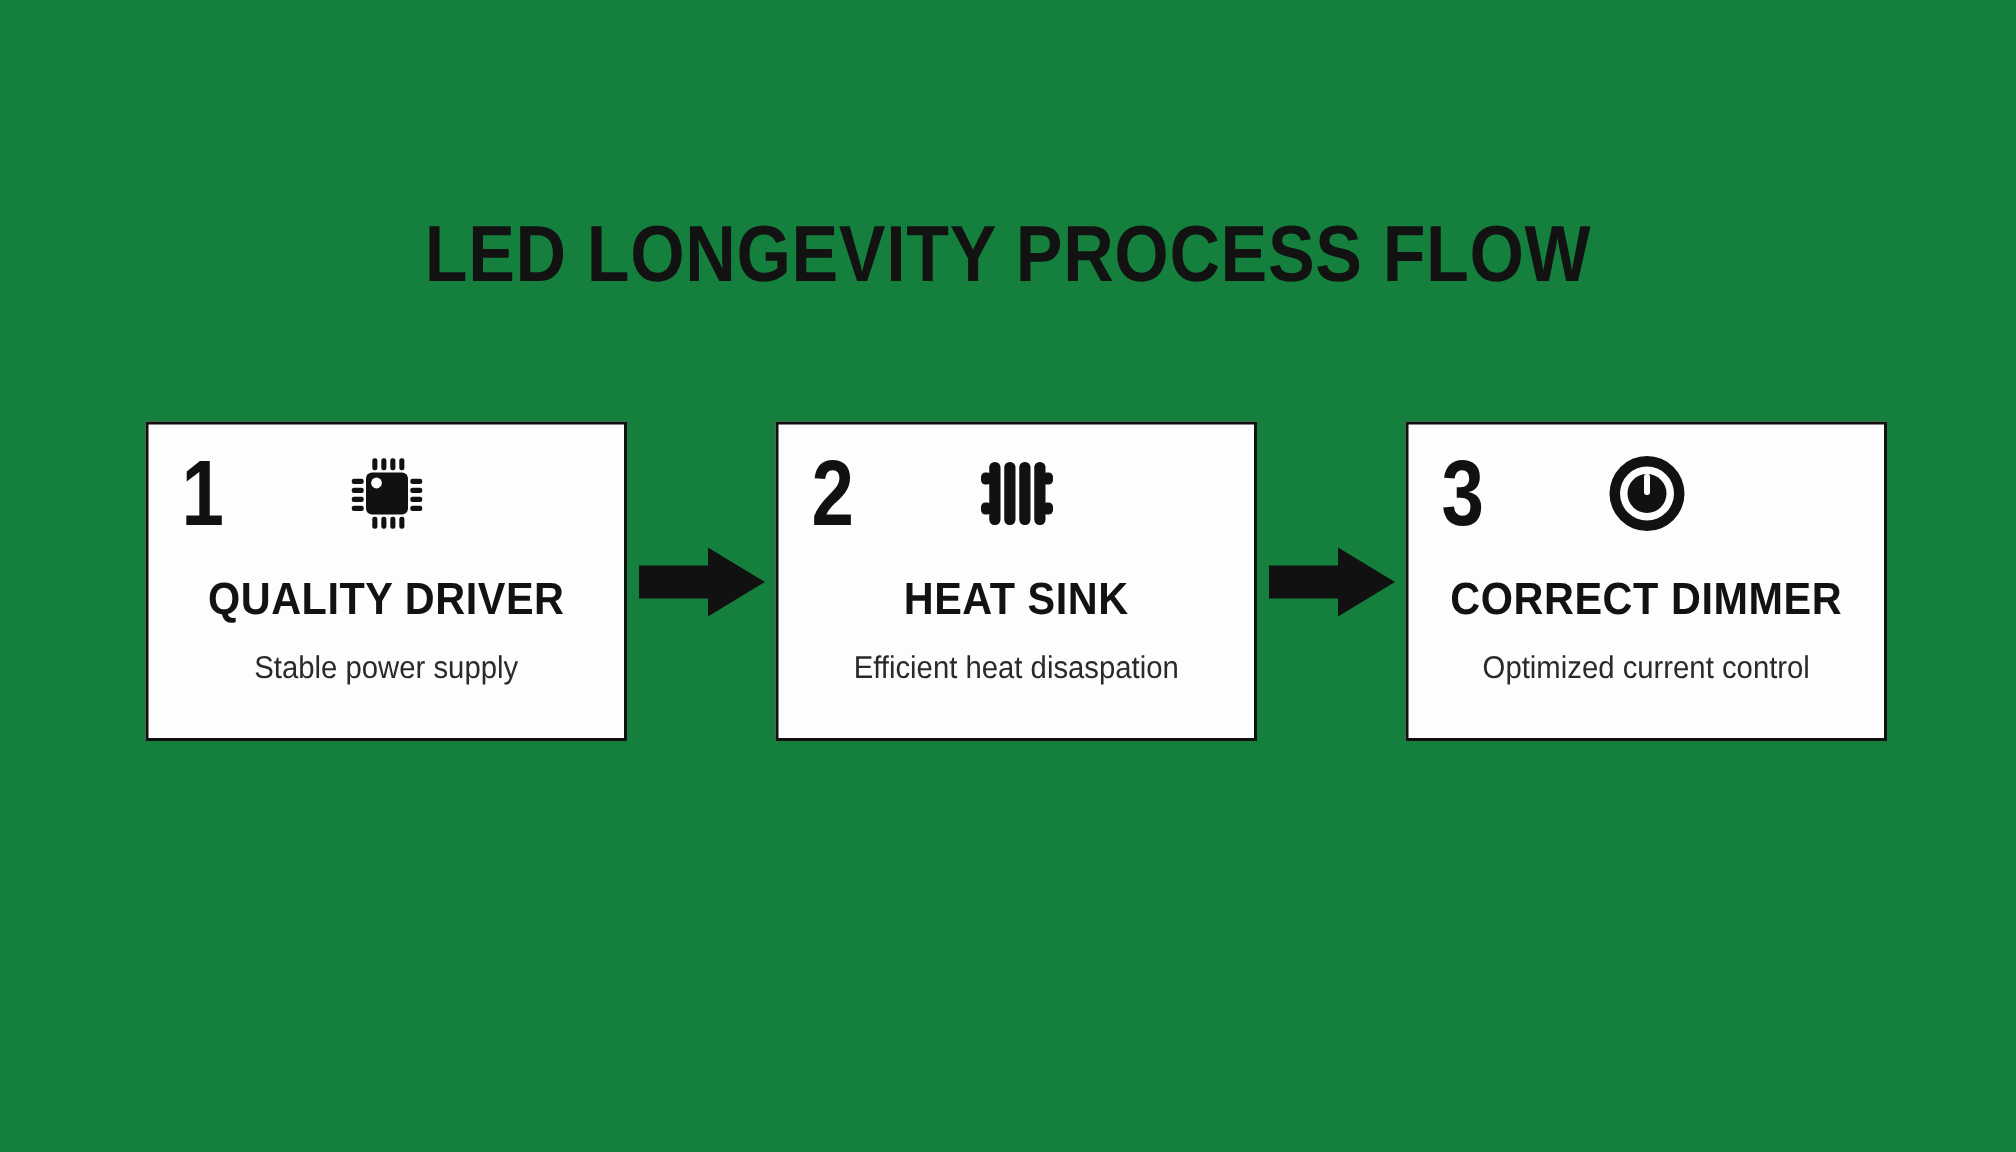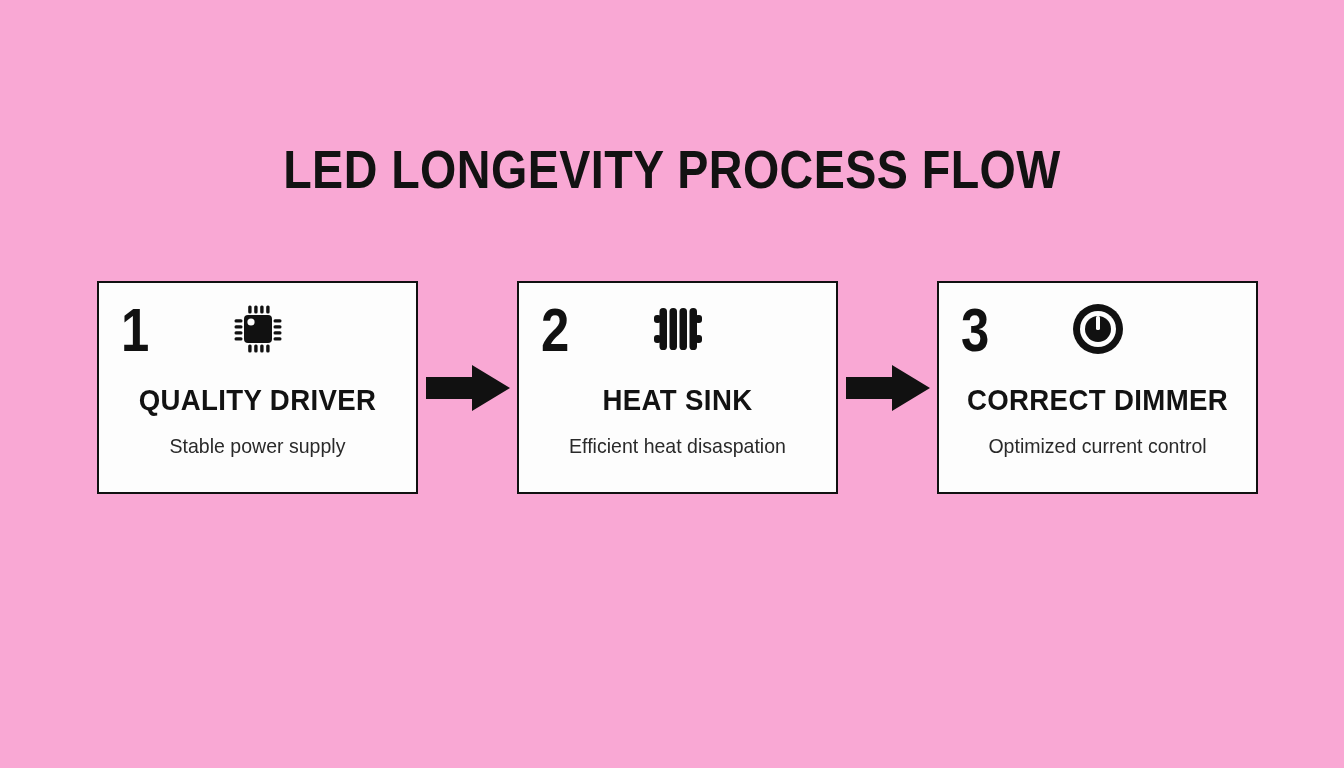--- a/index.html
+++ b/index.html
@@ -11,21 +11,21 @@
     height: 768px;
     background: #fcfcfc;
     font-family: "Liberation Sans", sans-serif;
     overflow: hidden;
   }
 
   #canvas {
     position: relative;
     width: 1344px;
     height: 768px;
-    background: #f9a8d4;
+    background: #15803d;
   }
 
   
   .title {
     position: absolute;
     left: 0;
     top: 139px;
     width: 1344px;
     text-align: center;
     font-family: "Liberation Sans Narrow", "Liberation Sans", sans-serif;

